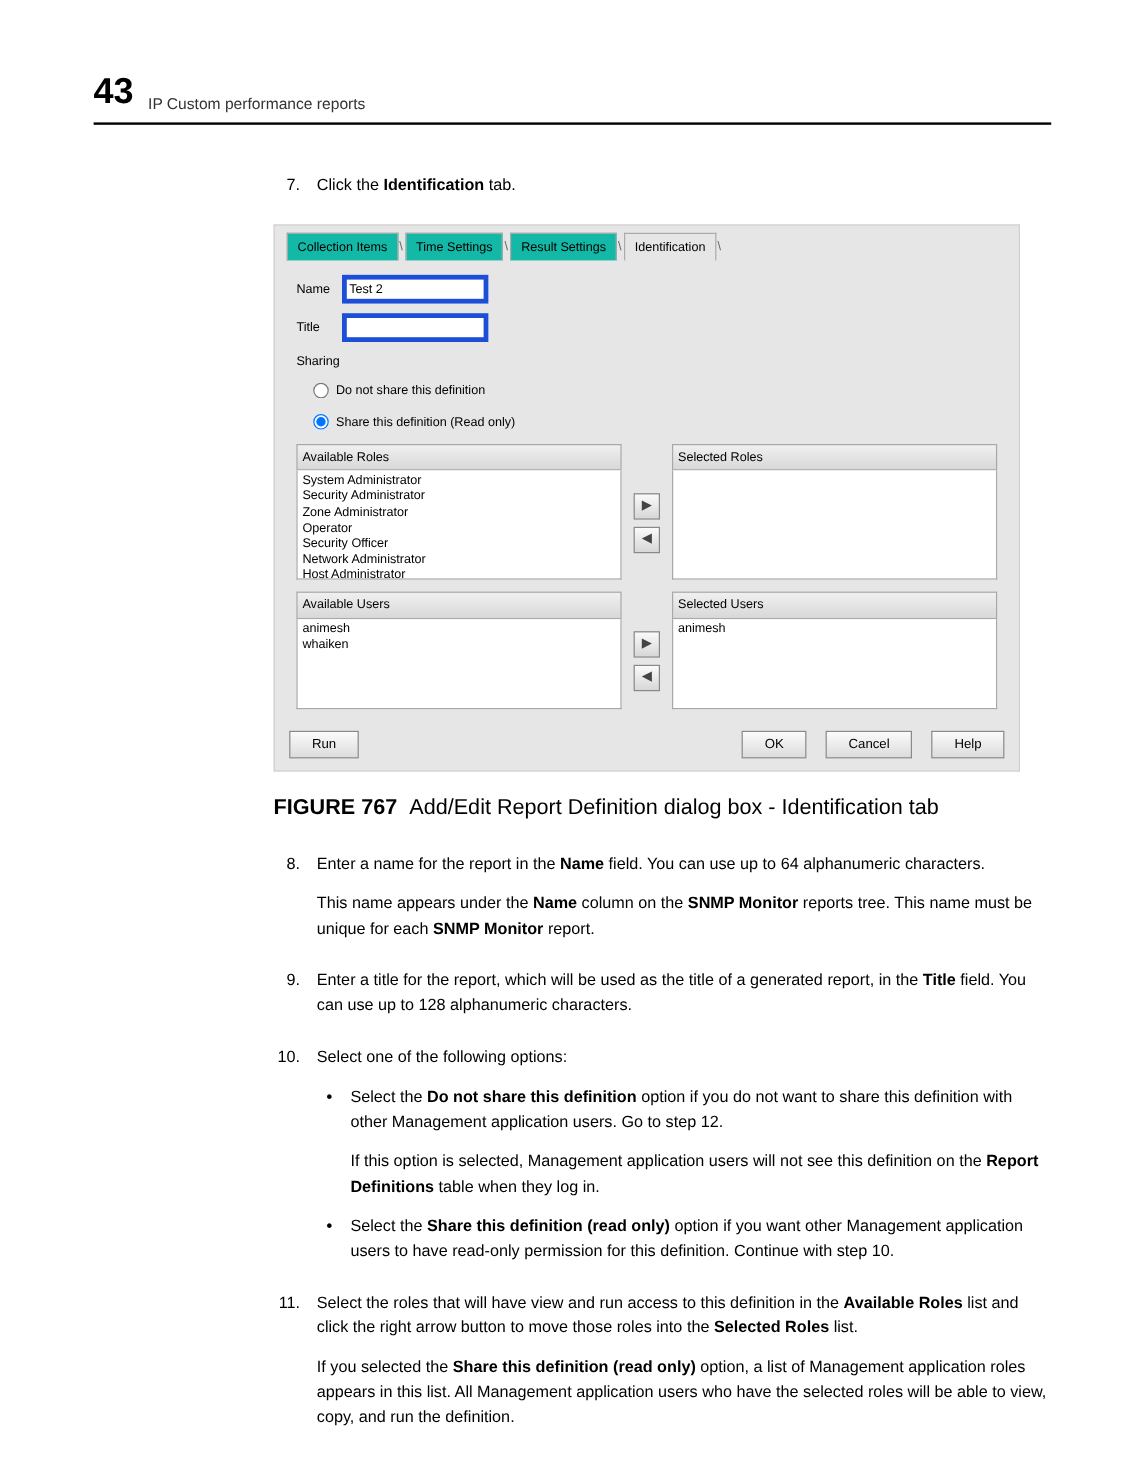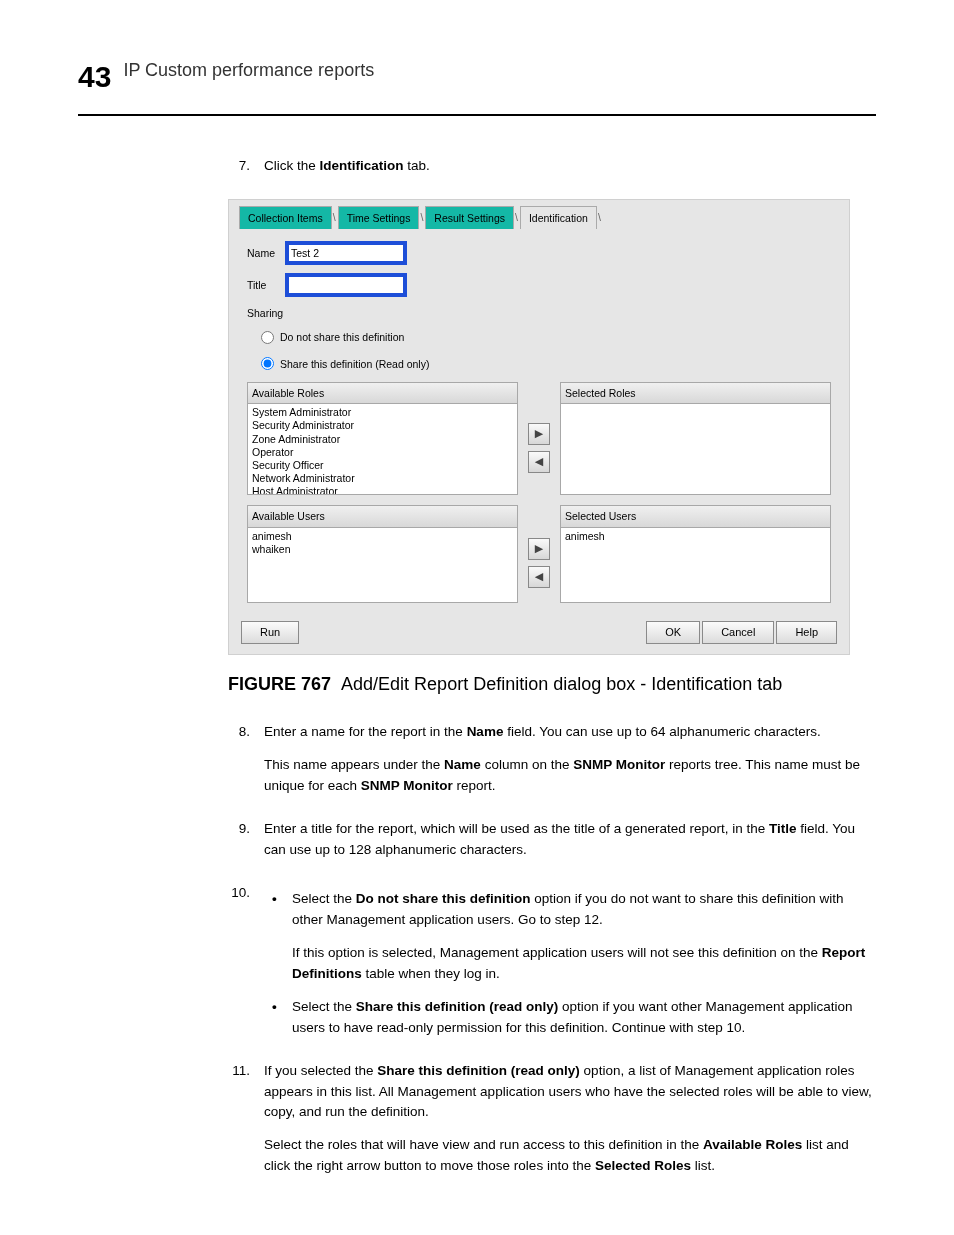--- a/index.html
+++ b/index.html
@@ -1,19 +1,19 @@
 <!DOCTYPE html>
 <html><head>
 <meta charset="utf-8">
 <style>
   html,body{margin:0;padding:0;background:#fff;font-family:Arial,Helvetica,sans-serif;color:#000}
   .page{width:954px;min-height:1235px;position:relative;padding:60px 78px 0 78px;box-sizing:border-box}
-  .header-row{display:flex;align-items:flex-start;gap:12px;margin-bottom:20px}
+  .header-row{display:flex;align-items:flex-end;gap:12px;margin-bottom:8px}
   .page-number{font-size:30px;font-weight:700}
-  .section-title{font-size:18px;color:#333}
+  .section-title{font-size:13px;color:#333}
   .rule{height:2px;background:#000;margin:4px 0 40px 0}
   .content{margin-left:150px;font-size:13.5px;line-height:1.55;color:#000}
   .num-row{display:flex;gap:14px;margin-bottom:10px}
   .num{min-width:22px;text-align:right}
   .num-body{flex:1}
   .num-body p{margin:0 0 12px 0}
   .bullets{margin:6px 0 12px 0;padding:0;list-style:none}
   .bullets li{position:relative;padding-left:28px;margin-bottom:12px}
   .bullets li::before{content:"•";position:absolute;left:8px;top:0;font-weight:700}
   b{font-weight:700}
@@ -34,21 +34,21 @@
   .cols{display:flex;gap:10px;margin-top:6px}
   .col{flex:1}
   .col-header{background:linear-gradient(#f0f0f0,#d8d8d8);border:1px solid #a8a8a8;padding:2px 4px;font-size:10.5px}
   .listbox{border:1px solid #a8a8a8;border-top:none;background:#fff;height:70px;padding:2px 4px;overflow:hidden}
   .listbox.tall{height:86px}
   .listbox div{line-height:1.25}
   .mid{width:22px;display:flex;flex-direction:column;justify-content:center;gap:6px;padding-top:18px}
   .arrow-btn{width:20px;height:20px;border:1px solid #888;background:linear-gradient(#fafafa,#d7d7d7);display:flex;align-items:center;justify-content:center;font-size:11px;color:#444;cursor:pointer}
   .bottom-row{display:flex;justify-content:space-between;align-items:flex-end;padding:8px 12px 10px 12px}
   .btn{border:1px solid #8a8a8a;background:linear-gradient(#fbfbfb,#dcdcdc);padding:2px 18px;font-size:11px;cursor:pointer}
-  .btn-row{display:flex;gap:2px}
+  .btn-row{display:flex;gap:16px}
   .figcap{font-size:18px;margin:4px 0 24px 0}
 </style>
 </head>
 <body>
 
 <div class="page">
   <div class="header-row">
     <div class="page-number">43</div>
     <div class="section-title">IP Custom performance reports</div>
   </div>
@@ -171,34 +171,35 @@
     <div class="num-row">
       <div class="num">9.</div>
       <div class="num-body">
         <p><span>Enter a title for the report, which will be used as the title of a generated report, in the </span><b>Title</b><span> field. You can use up to 128 alphanumeric characters.</span></p>
       </div>
     </div>
 
     <div class="num-row">
       <div class="num">10.</div>
       <div class="num-body">
+        <p>Select one of the following options:</p>
         <ul class="bullets">
           <li>
             <p><span>Select the </span><b>Do not share this definition</b><span> option if you do not want to share this definition with other Management application users. Go to step 12.</span></p>
             <p><span>If this option is selected, Management application users will not see this definition on the </span><b>Report Definitions</b><span> table when they log in.</span></p>
           </li>
           <li>
             <p><span>Select the </span><b>Share this definition (read only)</b><span> option if you want other Management application users to have read-only permission for this definition. Continue with step 10.</span></p>
           </li>
         </ul>
       </div>
     </div>
 
     <div class="num-row">
       <div class="num">11.</div>
       <div class="num-body">
+        <p><span>Select the roles that will have view and run access to this definition in the </span><b>Available Roles</b><span> list and click the right arrow button to move those roles into the </span><b>Selected Roles</b><span> list.</span></p>
         <p><span>If you selected the </span><b>Share this definition (read only)</b><span> option, a list of Management application roles appears in this list. All Management application users who have the selected roles will be able to view, copy, and run the definition.</span></p>
-        <p><span>Select the roles that will have view and run access to this definition in the </span><b>Available Roles</b><span> list and click the right arrow button to move those roles into the </span><b>Selected Roles</b><span> list.</span></p>
       </div>
     </div>
 
   </div>
 </div>
 
 </body></html>

